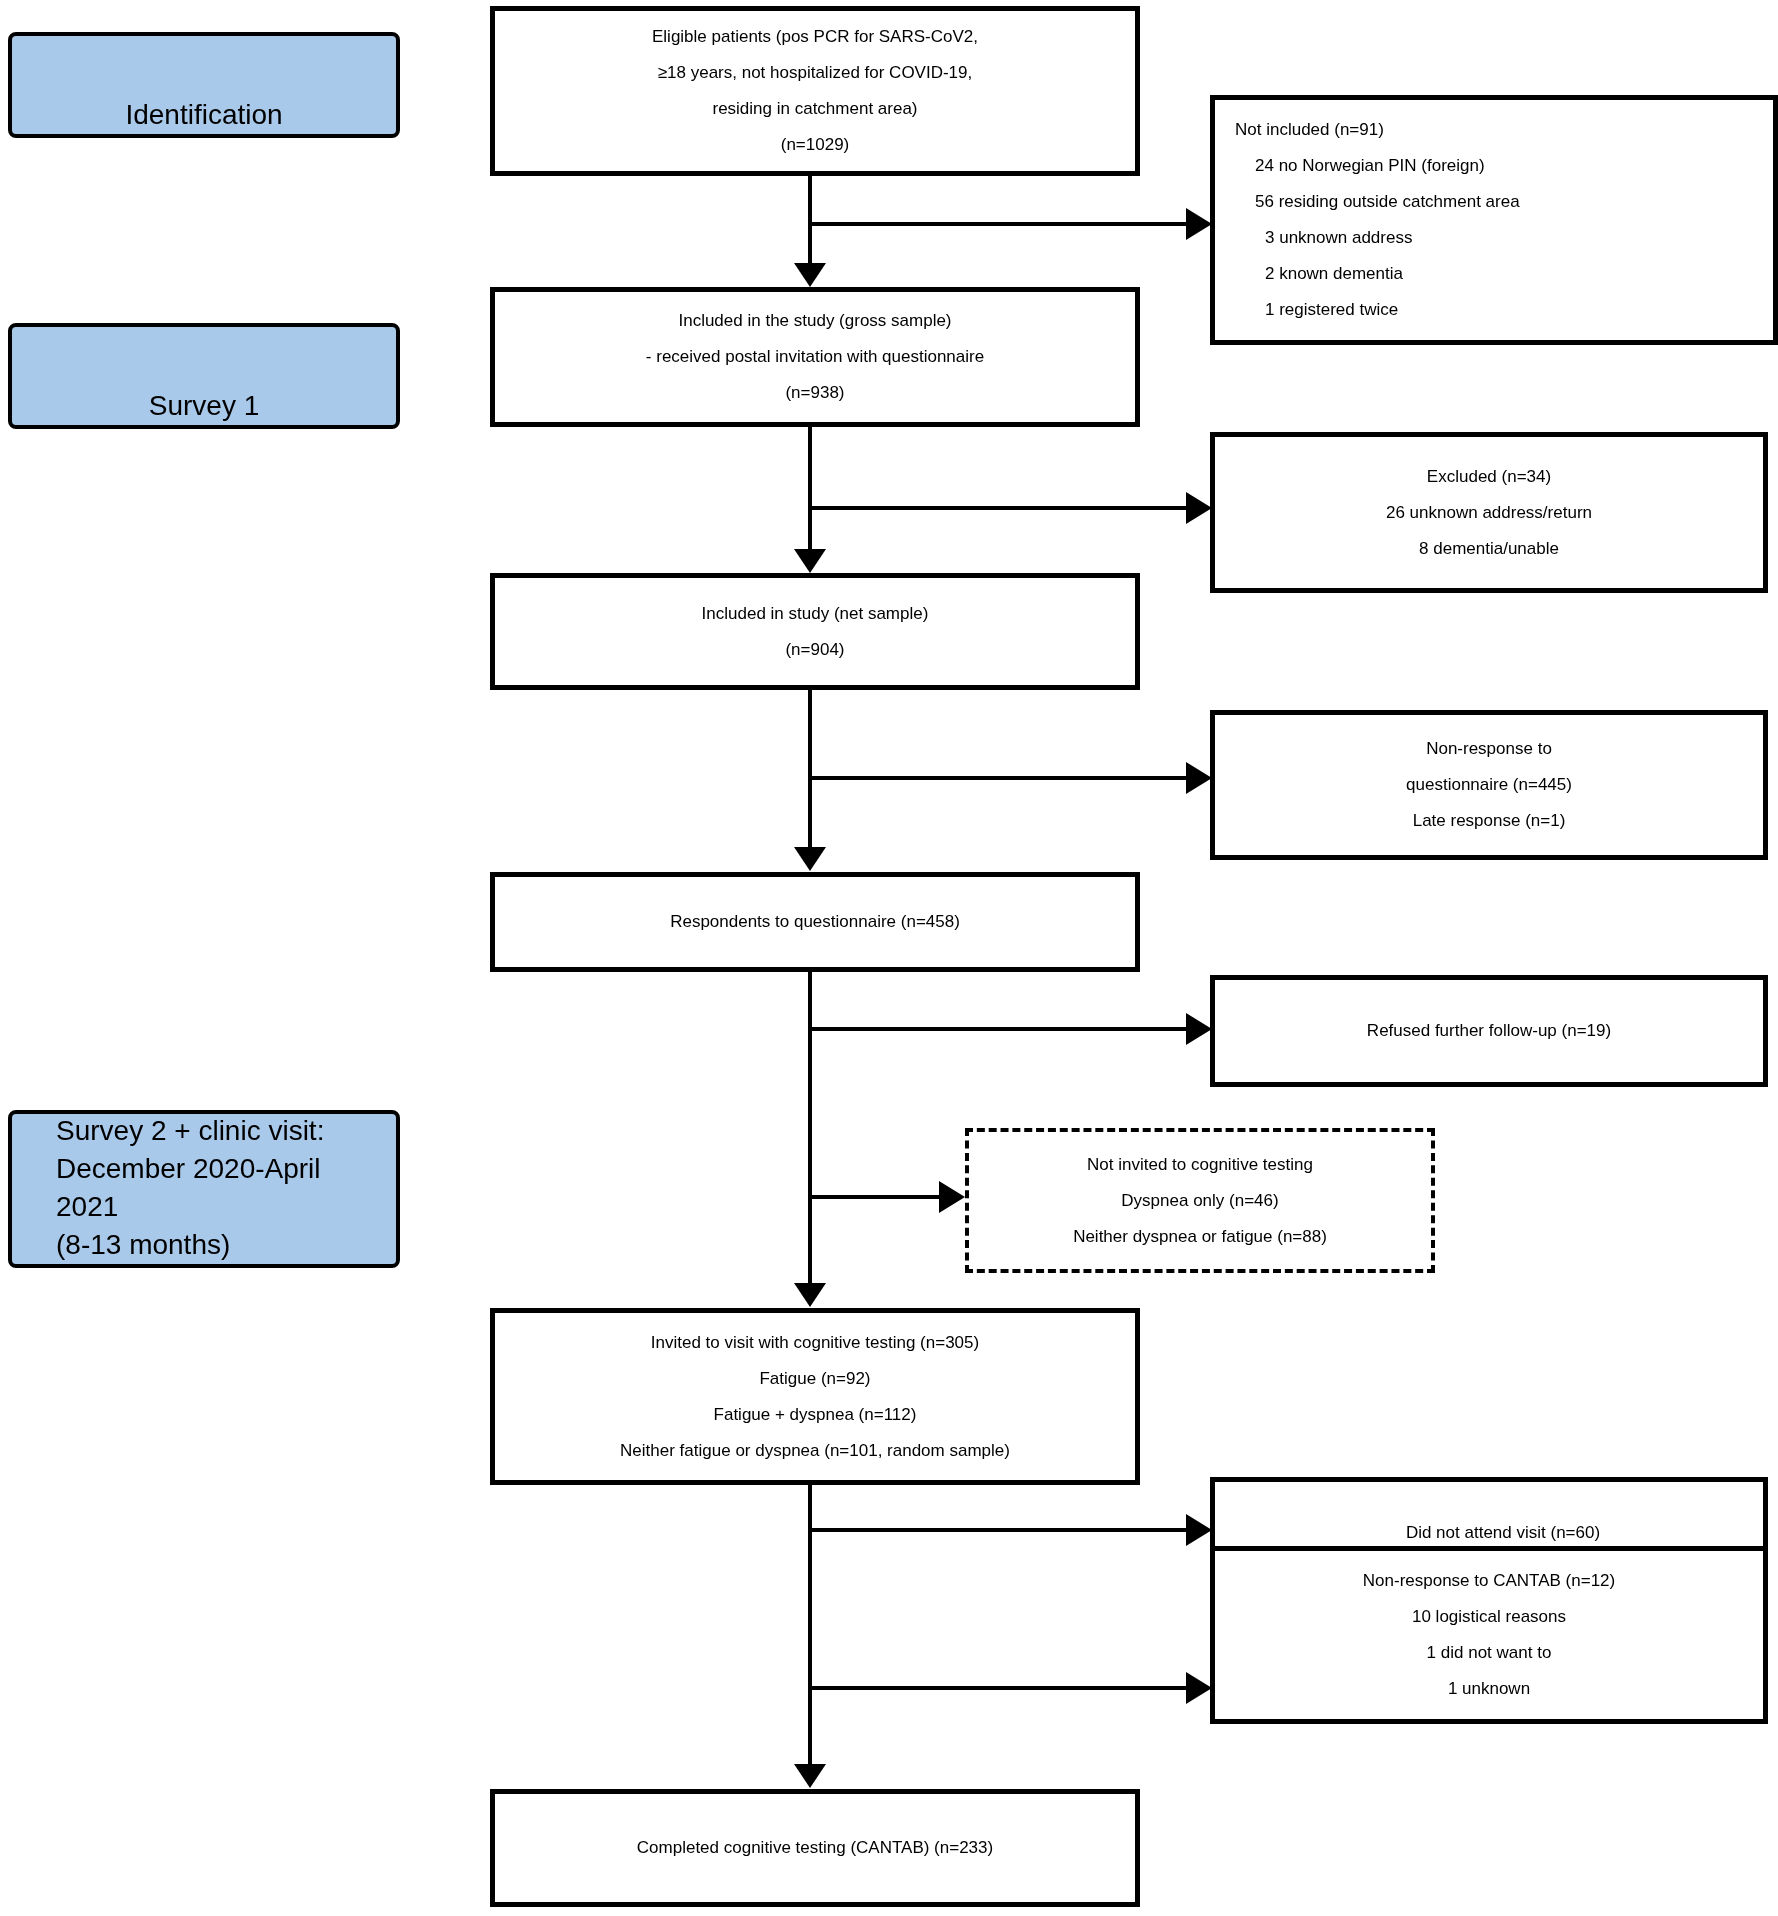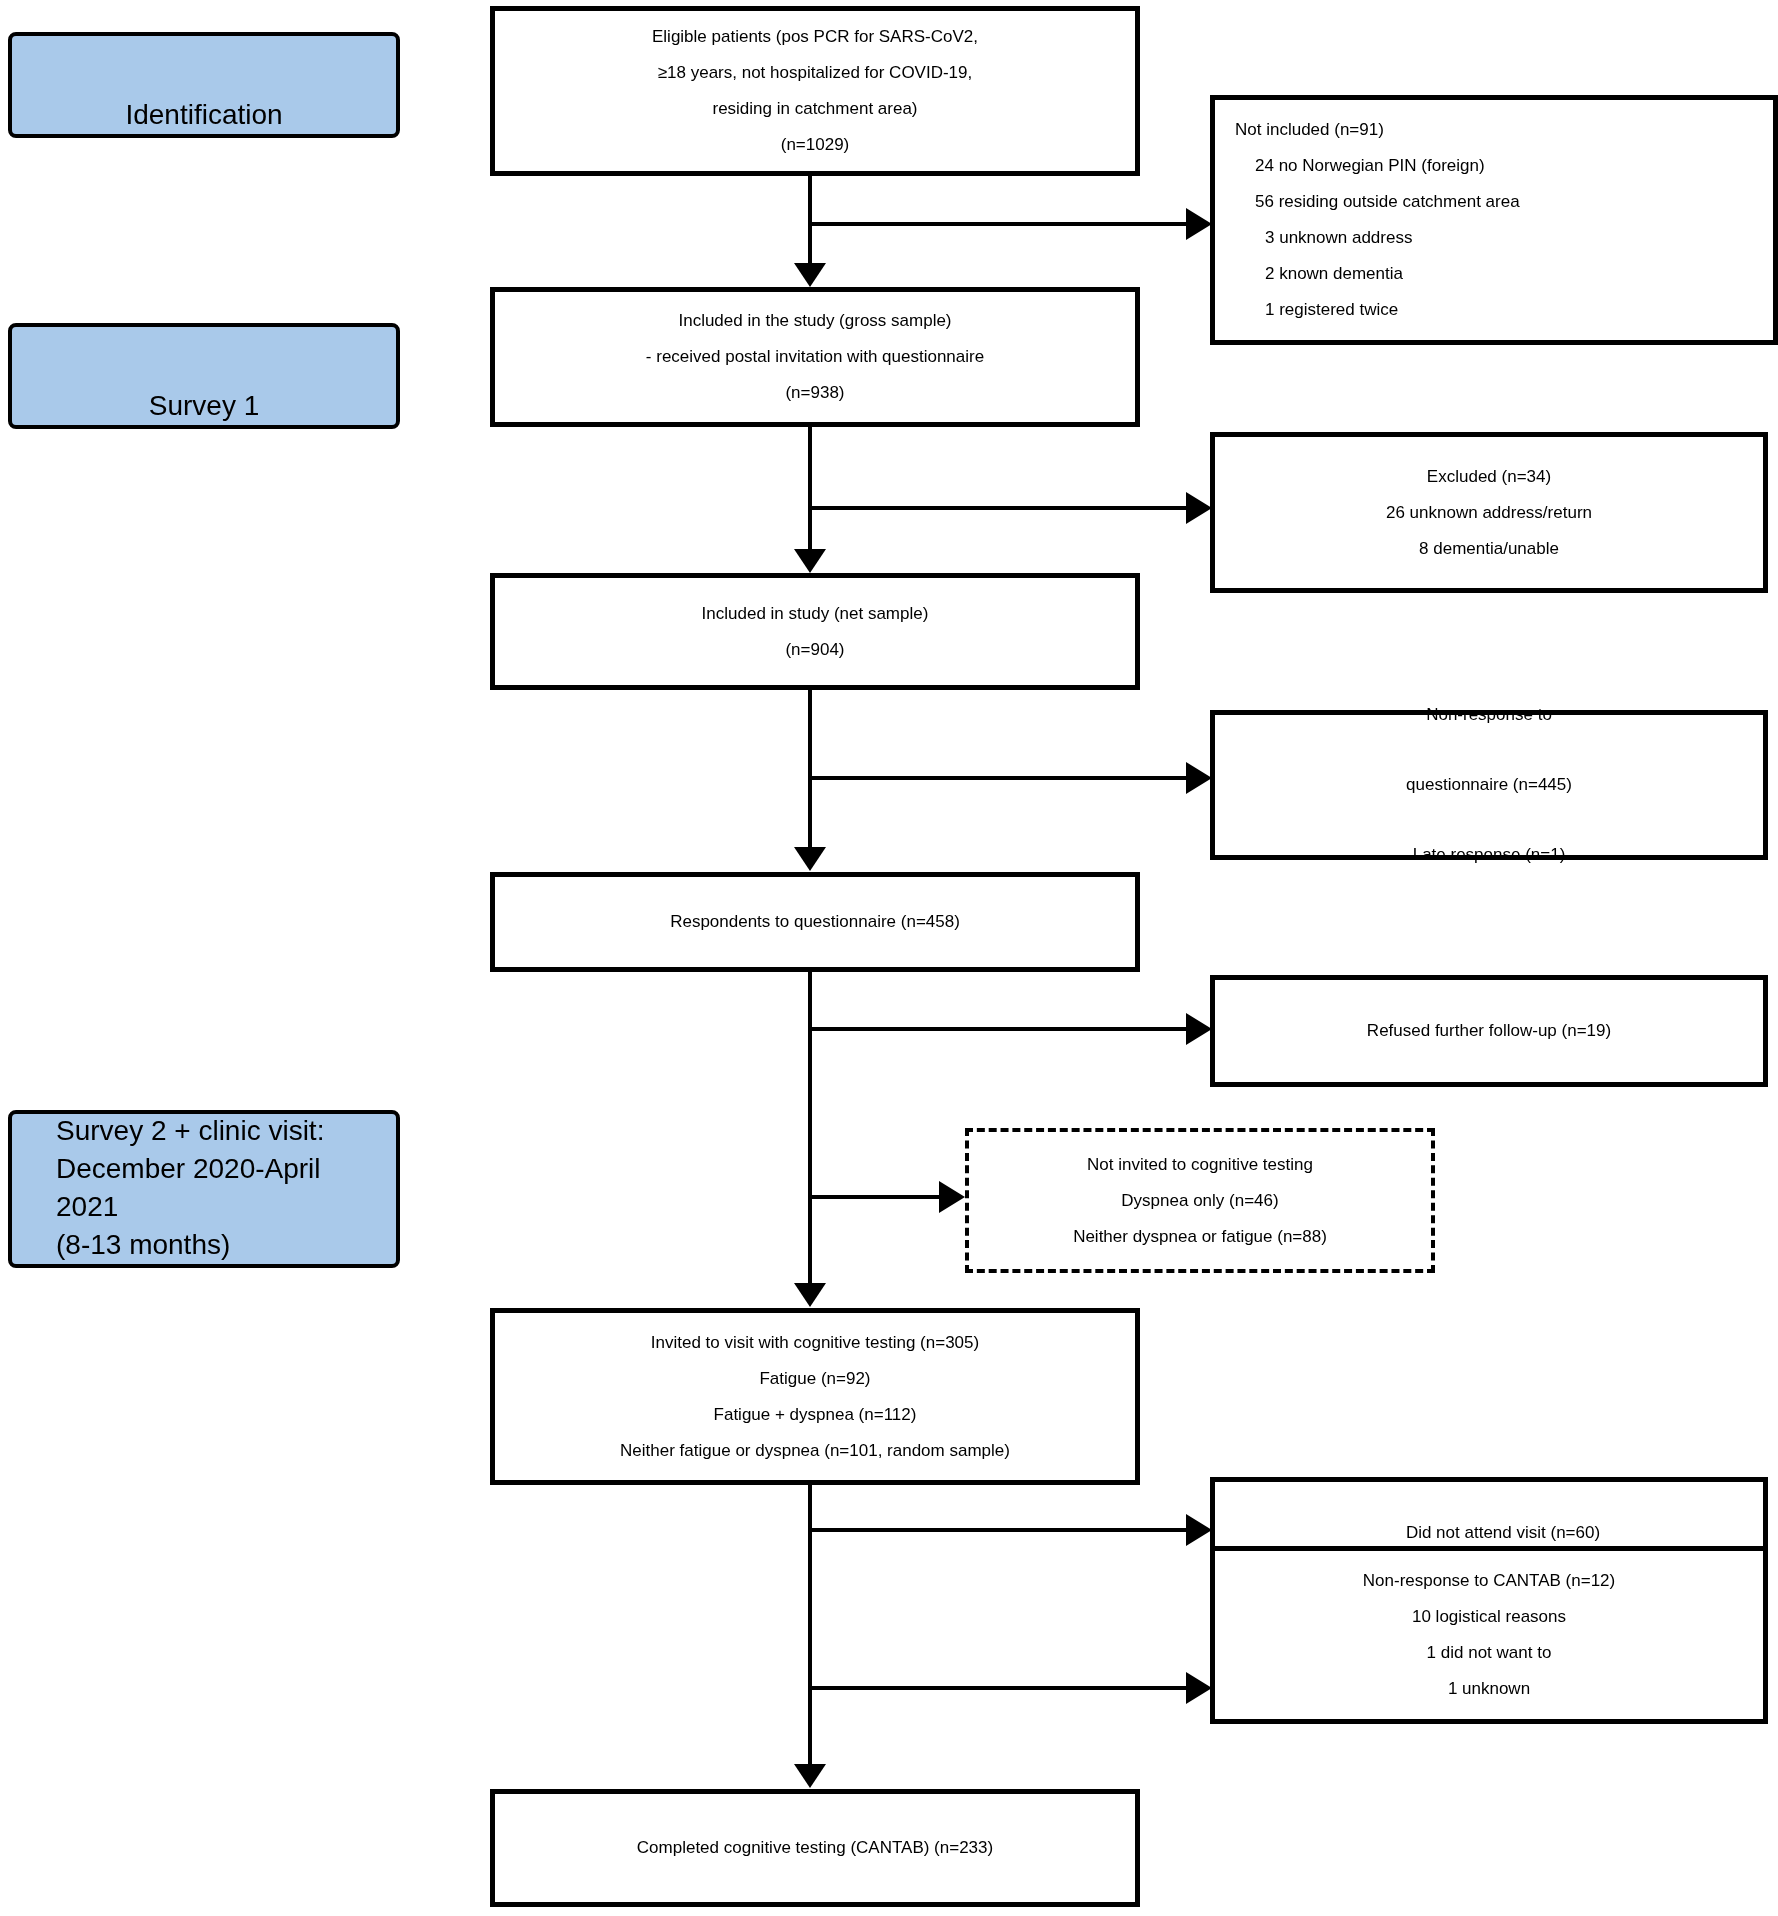--- a/index.html
+++ b/index.html
@@ -116,21 +116,21 @@
     <div class="item1">2 known dementia</div>
     <div class="item1">1 registered twice</div>
   </div>
 
   <div class="box" style="left:1210px;top:432px;width:558px;height:161px;">
     <div>Excluded (n=34)</div>
     <div>26 unknown address/return</div>
     <div>8 dementia/unable</div>
   </div>
 
-  <div class="box" style="left:1210px;top:710px;width:558px;height:150px;gap:34px;">
+  <div class="box" style="left:1210px;top:710px;width:558px;height:150px;">
     <div>Non-response to</div>
     <div>questionnaire (n=445)</div>
     <div>Late response (n=1)</div>
   </div>
 
   <div class="box" style="left:1210px;top:975px;width:558px;height:112px;">
     <div>Refused further follow-up (n=19)</div>
   </div>
 
   <div class="box dashedbox" style="left:965px;top:1128px;width:470px;height:145px;">

